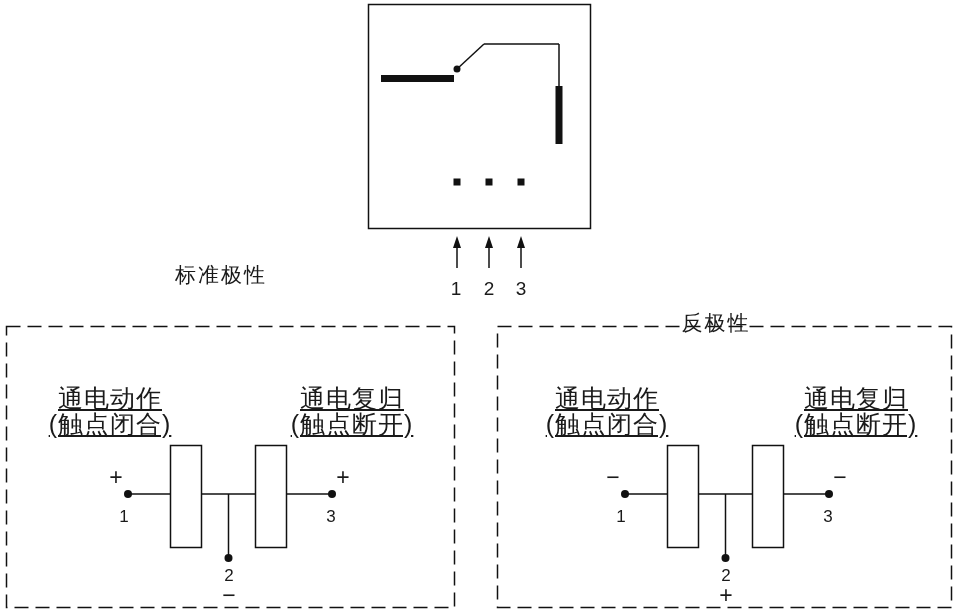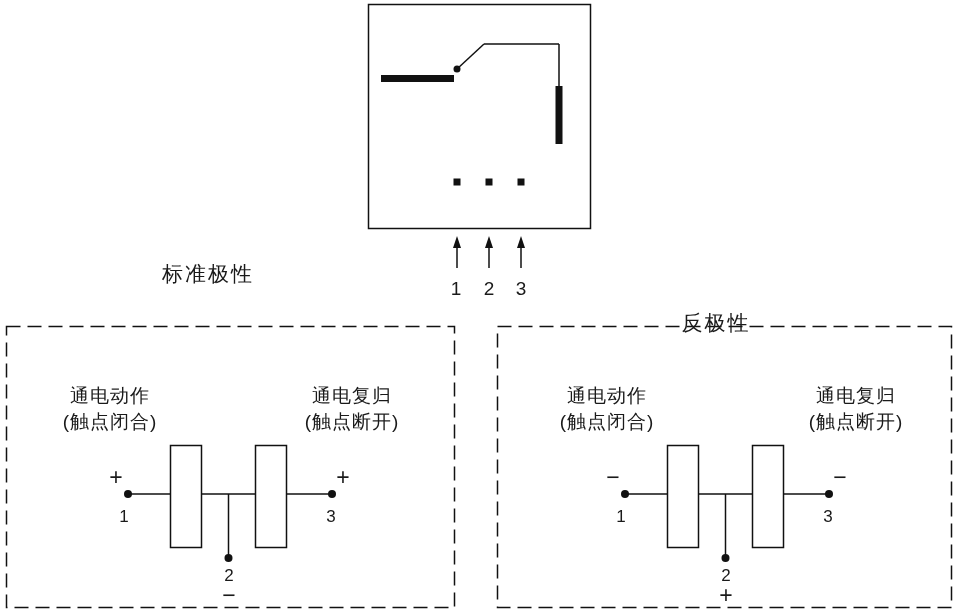--- a/index.html
+++ b/index.html
@@ -14,21 +14,21 @@
   .canvas svg{position:absolute;left:0;top:0;}
   .txt{
     position:absolute;
     transform:translateX(-50%);
     white-space:nowrap;
     color:#1a1a1a;
     line-height:1;
     user-select:none;
   }
   .title{font-size:21px;letter-spacing:2px;}
-  .label{font-size:19px;letter-spacing:1px;}
+  .label{font-size:25px;letter-spacing:1px;text-decoration:underline;}
   .num{font-size:17px;}
   .sign{font-size:23px;}
 </style>
 </head>
 <body>
 
 <div class="canvas">
 
   <svg width="960" height="615" viewBox="0 0 960 615">
 
@@ -83,21 +83,21 @@
       <circle cx="725.5" cy="558" r="4" fill="#111"></circle>
       <line x1="783.5" y1="494" x2="829" y2="494" stroke="#111" stroke-width="1.5"></line>
       <circle cx="829" cy="494" r="4" fill="#111"></circle>
     </g>
   </svg>
 
   <div class="txt num" style="left:456px;top:279px;font-size:19px;">1</div>
   <div class="txt num" style="left:489px;top:279px;font-size:19px;">2</div>
   <div class="txt num" style="left:521px;top:279px;font-size:19px;">3</div>
 
-  <div class="txt title" style="left:208px;top:264px;font-family:Liberation Serif, serif;">标准极性</div>
+  <div class="txt title" style="left:221px;top:264px;">标准极性</div>
   <div class="txt title" style="left:716px;top:264px;margin-top:48px;">反极性</div>
 
   <div class="txt label" style="left:110px;top:386px;">通电动作</div>
   <div class="txt label" style="left:110px;top:412px;">(触点闭合)</div>
   <div class="txt label" style="left:352px;top:386px;">通电复归</div>
   <div class="txt label" style="left:352px;top:412px;">(触点断开)</div>
 
   <div class="txt sign" style="left:116px;top:466px;">+</div>
   <div class="txt num" style="left:124px;top:508px;">1</div>
   <div class="txt num" style="left:229px;top:567px;">2</div>

